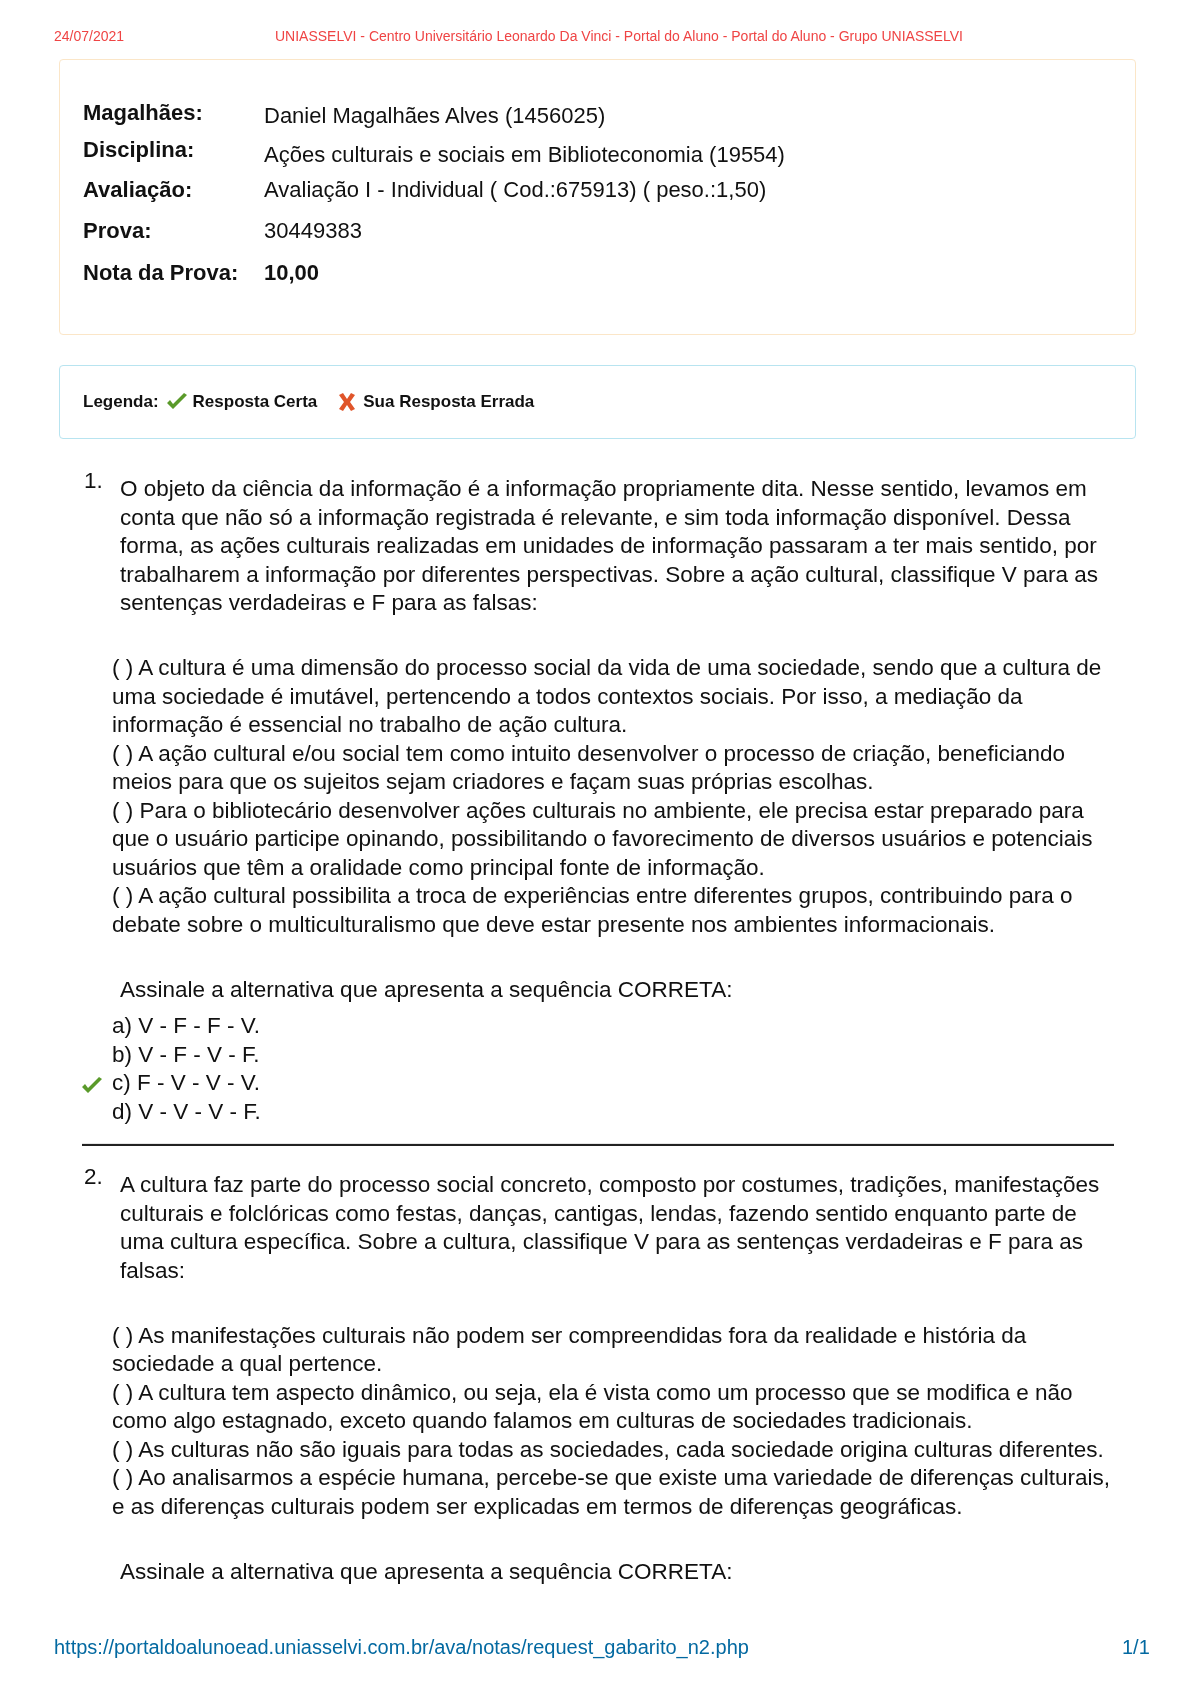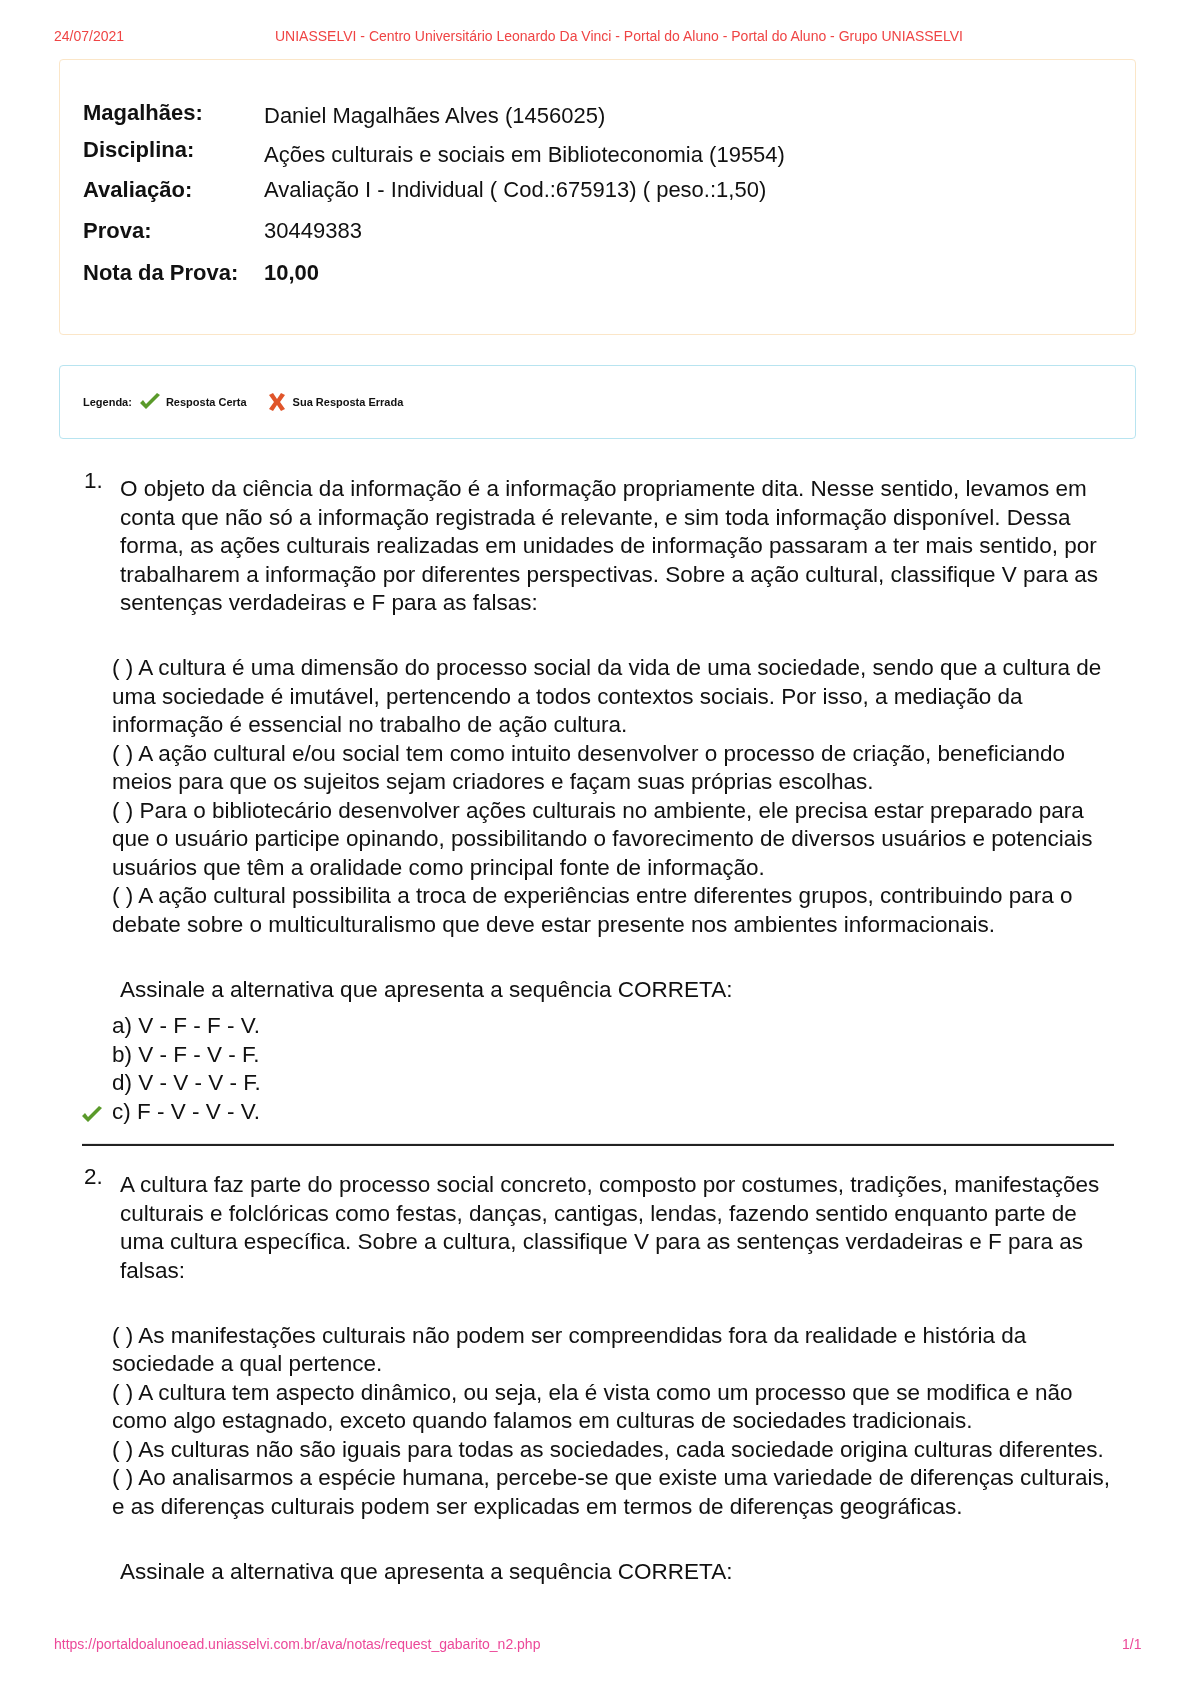--- a/index.html
+++ b/index.html
@@ -18,41 +18,41 @@
       border: 1.5px solid #fbe6c8; border-radius: 4px; box-sizing: border-box;
     }
     .info-row { position: absolute; left: 23px; height: 30px; font-size: 22px; }
     .info-row .lbl { position: absolute; left: 0; top: 0; font-weight: bold; white-space: nowrap; }
     .info-row .val { position: absolute; left: 181px; top: 0; white-space: nowrap; }
     .info-row .val.bold { font-weight: bold; }
 
     .legend-box {
       position: absolute; left: 59px; top: 365px; width: 1077px; height: 74px;
       border: 1.5px solid #b8e4f0; border-radius: 4px; box-sizing: border-box;
-      font-size: 11px; font-weight: bold;
+      font-size: 17px; font-weight: bold;
     }
     .legend-inner { position: absolute; left: 23px; top: 26px; display: flex; align-items: center; white-space: nowrap; }
     .legend-inner .ic { display: inline-block; width: 24px; height: 20px; margin: 0 4px 0 6px; }
     .legend-inner .gap { width: 12px; display: inline-block; }
 
     .question { position: absolute; left: 84px; width: 1040px; font-size: 22.5px; line-height: 28.5px; }
     .question .num { position: absolute; left: 0; top: 0; }
     .question .body { position: absolute; left: 28px; top: 0; width: 1010px; }
     .question p { margin: 8px; }
     .question .stmt { margin: 0; }
     .question .spacer { height: 28.5px; }
     .opt { position: relative; white-space: nowrap; }
     .opt .check { position: absolute; left: -32px; top: 6px; width: 24px; height: 20px; }
     .divider {
       position: absolute; left: 82px; top: 1143px; width: 1032px; height: 2px;
       background: #222; border-top: 1px solid #e6e6e6;
     }
     .print-footer {
       position: absolute; top: 1636px; left: 0; width: 1191px; height: 20px;
-      font-size: 14px; color: #ec4899;
+      font-size: 20px; color: #0369a1;
     }
     .print-footer .url { position: absolute; left: 54px; top: 0; }
     .print-footer .page { position: absolute; left: 1122px; top: 0; }
   </style>
 </head>
 <body>
 
 <div class="print-header">
   <span class="date">24/07/2021</span>
   <span class="title">UNIASSELVI - Centro Universitário Leonardo Da Vinci - Portal do Aluno - Portal do Aluno - Grupo UNIASSELVI</span>
@@ -106,29 +106,29 @@
     <p>O objeto da ciência da informação é a informação propriamente dita. Nesse sentido, levamos em conta que não só a informação registrada é relevante, e sim toda informação disponível. Dessa forma, as ações culturais realizadas em unidades de informação passaram a ter mais sentido, por trabalharem a informação por diferentes perspectivas. Sobre a ação cultural, classifique V para as sentenças verdadeiras e F para as falsas:</p>
     <div class="spacer"></div>
     <p class="stmt">(    ) A cultura é uma dimensão do processo social da vida de uma sociedade, sendo que a cultura de uma sociedade é imutável, pertencendo a todos contextos sociais. Por isso, a mediação da informação é essencial no trabalho de ação cultura.</p>
     <p class="stmt">(    ) A ação cultural e/ou social tem como intuito desenvolver o processo de criação, beneficiando meios para que os sujeitos sejam criadores e façam suas próprias escolhas.</p>
     <p class="stmt">(    ) Para o bibliotecário desenvolver ações culturais no ambiente, ele precisa estar preparado para que o usuário participe opinando, possibilitando o favorecimento de diversos usuários e potenciais usuários que têm a oralidade como principal fonte de informação.</p>
     <p class="stmt">(    ) A ação cultural possibilita a troca de experiências entre diferentes grupos, contribuindo para o debate sobre o multiculturalismo que deve estar presente nos ambientes informacionais.</p>
     <div class="spacer"></div>
     <p>Assinale a alternativa que apresenta a sequência CORRETA:</p>
     <div class="opt"><span>a) V - F - F - V.</span></div>
     <div class="opt"><span>b) V - F - V - F.</span></div>
-    <div class="opt"><span>d) V - V - V - F.</span></div>
     <div class="opt">
       <span class="check">
         <svg width="24" height="20" viewBox="0 0 24 20">
             <path d="M2 11 L8 17 L22 3 L19 1 L8 12 L5 8 Z" fill="#5a9a2a"></path>
           </svg>
       </span>
       <span>c) F - V - V - V.</span>
     </div>
+    <div class="opt"><span>d) V - V - V - F.</span></div>
   </div>
 </div>
 
 <div class="divider"></div>
 
 <div class="question" style="top:1163px">
   <span class="num">2.</span>
   <div class="body">
     <p>A cultura faz parte do processo social concreto, composto por costumes, tradições, manifestações culturais e folclóricas como festas, danças, cantigas, lendas, fazendo sentido enquanto parte de uma cultura específica. Sobre a cultura, classifique V para as sentenças verdadeiras e F para as falsas:</p>
     <div class="spacer"></div>

